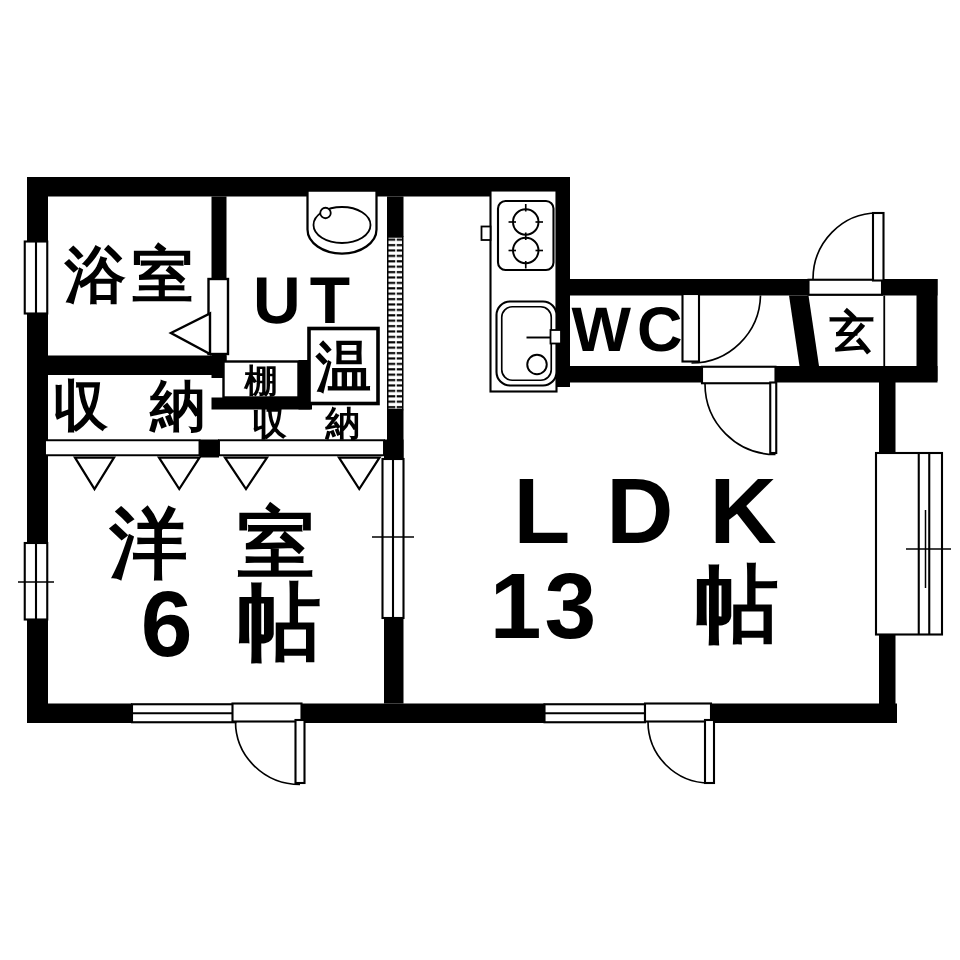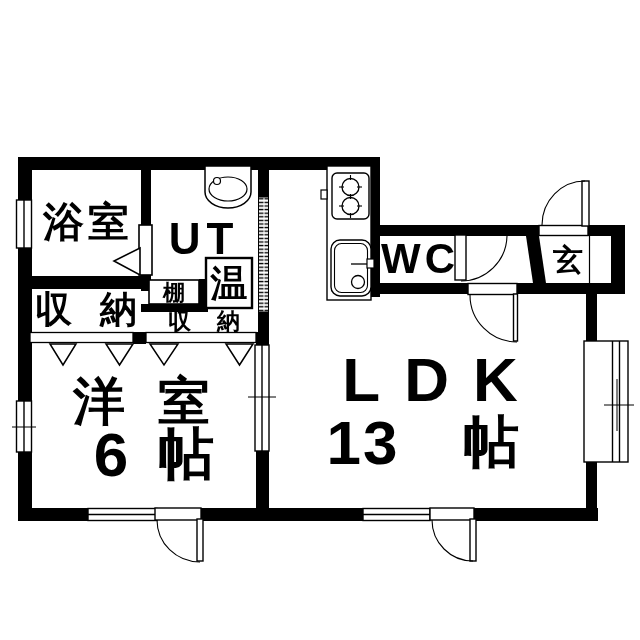--- a/index.html
+++ b/index.html
@@ -1,19 +1,18 @@
 <!DOCTYPE html>
 <html><head>
 <meta charset="utf-8">
 <style>
   html,body{margin:0;padding:0;background:#fff;}
   .plan-wrap{
     position:relative;width:640px;height:527px;background:#fff;overflow:hidden;
     font-family:"Liberation Sans","DejaVu Sans",sans-serif;
-    margin-top:39px;
   }
   svg text{
     font-family:"Liberation Sans","DejaVu Sans",sans-serif;
     font-weight:bold;fill:#000;
   }
   .t-bath   {font-size:41px;letter-spacing:4px;}
   .t-ut     {font-size:44px;letter-spacing:6px;}
   .t-heater {font-size:37px;}
   .t-shelf  {font-size:22px;}
   .t-closet1{font-size:37px;letter-spacing:28px;}

